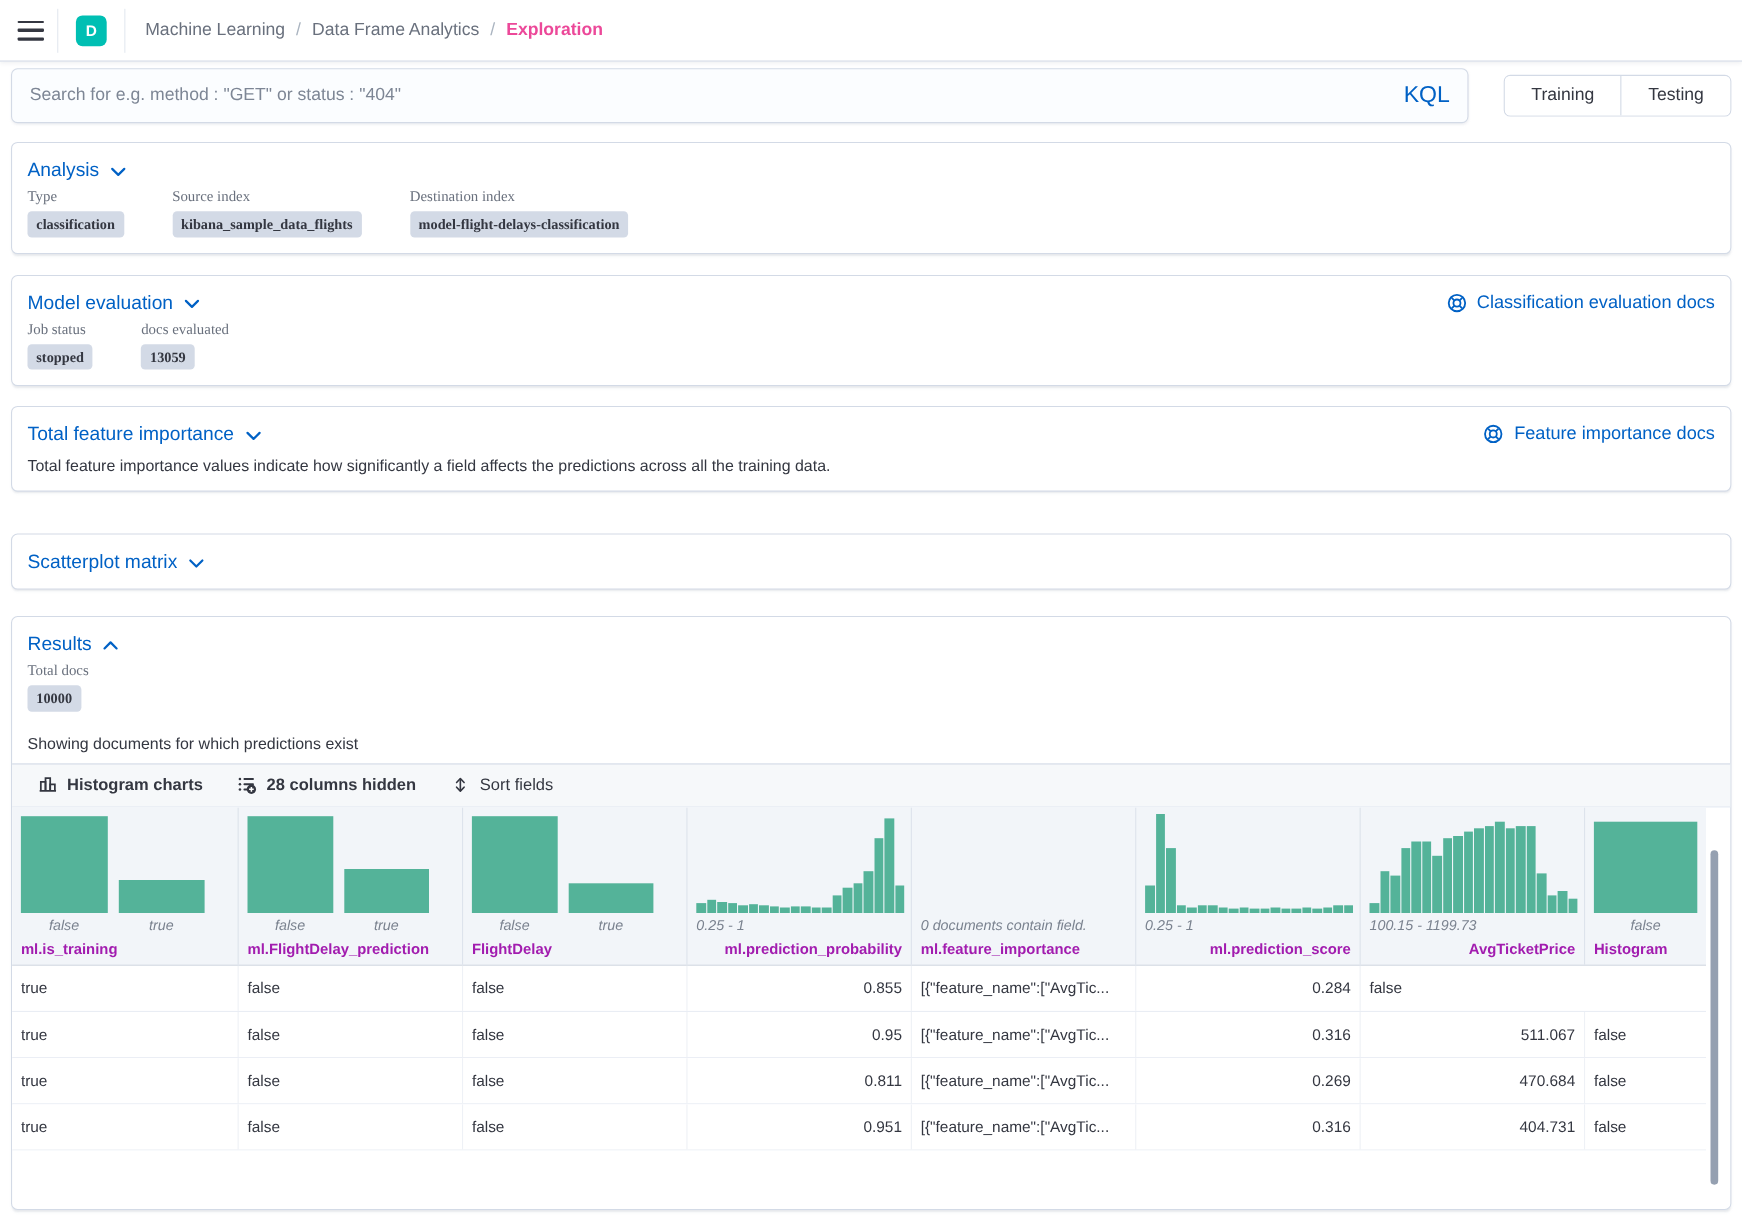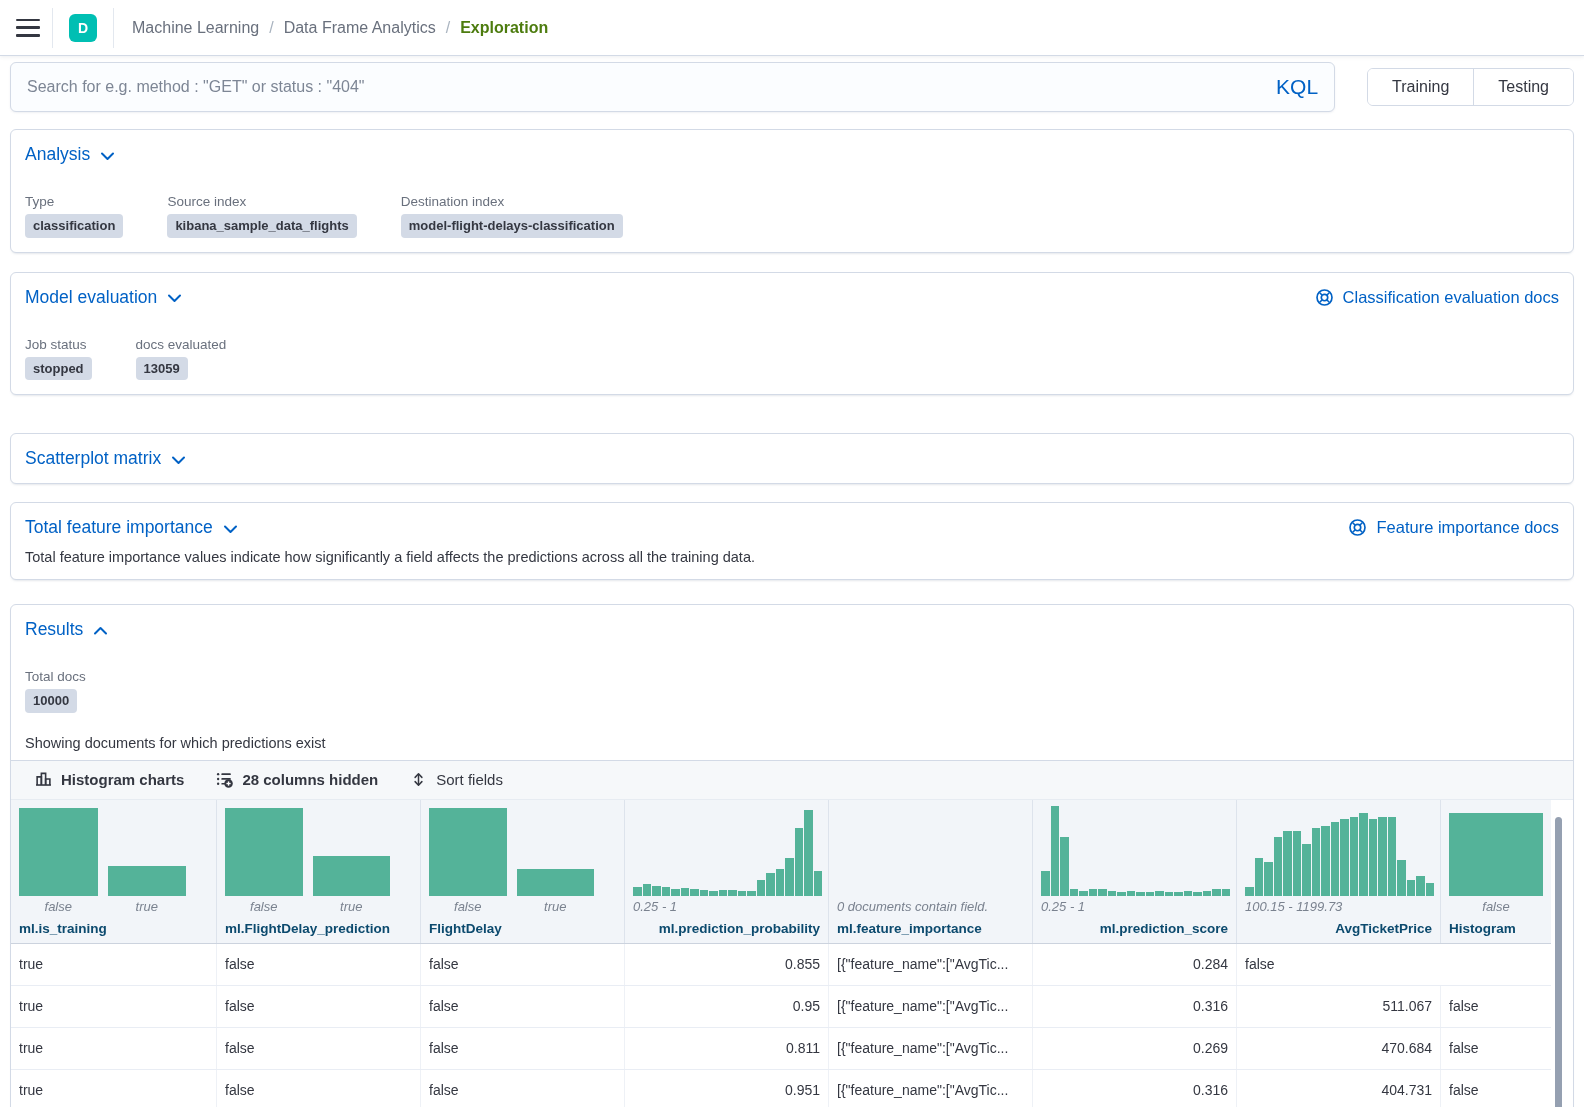--- a/index.html
+++ b/index.html
@@ -19,21 +19,21 @@
   .topnav{height:56px;display:flex;align-items:center;padding:0 12px;border-bottom:1px solid var(--border);
     box-shadow:0 1px 4px rgba(53,66,92,.09);position:relative;background:#fff;}
   .hamburger{width:24px;height:18px;display:flex;flex-direction:column;justify-content:space-between;margin:0 12px 0 4px;}
   .hamburger span{display:block;height:2.5px;background:#343741;border-radius:1px;}
   .nav-div{width:1px;height:40px;background:#e3e8ef;}
   .space-badge{width:28px;height:28px;border-radius:6px;background:var(--teal);color:#fff;font-weight:700;
     font-size:14px;display:flex;align-items:center;justify-content:center;margin:0 16px;}
   .crumbs{display:flex;align-items:center;gap:10px;font-size:16px;margin-left:18px;}
   .crumb{color:var(--subtle);}
   .crumb-sep{color:#aab4c0;}
-  .crumb.current{color:#4d7c0f;font-weight:600;}
+  .crumb.current{color:#ec4899;font-weight:600;}
 
   
   .content{padding:6px 10px 0;}
 
   .search-row{display:flex;align-items:center;gap:32px;}
   .search-box{flex:1;height:50px;background:#fbfdff;border:1px solid var(--border);border-radius:6px;
     display:flex;align-items:center;padding:0 14px;box-shadow:0 1px 2px rgba(152,162,179,.15);}
   .search-box input{flex:1;border:none;outline:none;background:transparent;font-size:16px;color:var(--text);
     font-family:"Liberation Sans",sans-serif;}
   .search-box input::placeholder{color:#7d8695;}
@@ -49,21 +49,21 @@
   .p-model{margin-top:19px;}
   .p-tfi{margin-top:18px;}
   .p-scatter{margin-top:38px;}
   .p-results{margin-top:24px;padding:0;height:540px;position:relative;}
 
   .sec-head{display:flex;align-items:center;justify-content:space-between;}
   .sec-title{display:flex;align-items:center;gap:10px;color:var(--accent);font-size:17.5px;font-weight:500;}
   .sec-title svg{margin-top:2px;}
   .doc-link{display:flex;align-items:center;gap:9px;color:var(--accent);font-size:16.5px;text-decoration:none;cursor:pointer;}
 
-  .fields{display:flex;gap:44px;margin-top:29px;}
+  .fields{display:flex;gap:44px;margin-top:6px;font-family:Liberation Serif, serif;}
   .field .flabel{font-size:13.5px;color:var(--subtle);margin-bottom:5px;}
   .badge{display:inline-block;background:#d3dae6;color:#343741;font-size:13px;font-weight:700;
     border-radius:4px;padding:4px 8px;line-height:1.2;}
   .desc{margin-top:11px;font-size:14.5px;color:var(--text);}
 
   
   .results-head{padding:14px 14px 0;}
   .results-head .fields{gap:44px;}
   .subtitle{margin-top:22px;font-size:14.5px;color:var(--text);}
 
@@ -80,21 +80,21 @@
   .gh-chart{height:90px;display:flex;align-items:flex-end;}
   .bars{display:flex;align-items:flex-end;width:100%;height:100%;}
   .bars.bins{gap:1px;padding:0 6px 0 8px;}
   .bars.cat{gap:10px;padding:0 8px;}
   .bars.cat.two{padding-right:30px;}
   .bar{flex:1;background:var(--green);}
   .gh-lab{height:21px;line-height:21px;font-style:italic;color:#7a828f;font-size:13px;padding:0 8px;white-space:nowrap;overflow:hidden;}
   .gh-lab.cat{display:flex;gap:10px;}
   .gh-lab.cat.two{padding-right:30px;}
   .gh-lab.cat span{flex:1;text-align:center;}
-  .gh-name{height:26px;line-height:24px;font-weight:700;font-size:13.5px;color:#0c4a6e;padding:0 8px;white-space:nowrap;overflow:hidden;}
+  .gh-name{height:26px;line-height:24px;font-weight:700;font-size:13.5px;color:#a21caf;padding:0 8px;white-space:nowrap;overflow:hidden;}
 
   .g-row{display:flex;border-bottom:1px solid #e9edf4;background:#fff;}
   .g-cell{flex:0 0 auto;height:41px;line-height:41px;font-size:14px;color:#343741;padding:0 8px;
     border-right:1px solid #eef1f6;white-space:nowrap;overflow:hidden;}
   .g-cell:last-child{border-right:none;}
 
   .vscroll{position:absolute;right:11px;top:212px;width:7px;height:304px;border-radius:4px;background:#95a0b1;}
 </style>
 </head>
 <body>
@@ -182,31 +182,20 @@
         <div class="flabel">Job status</div>
         <span class="badge">stopped</span>
       </div>
       <div class="field">
         <div class="flabel">docs evaluated</div>
         <span class="badge">13059</span>
       </div>
     </div>
   </div>
 
-  <div class="panel p-scatter">
-    <div class="sec-head">
-      <button class="sec-title">
-        <span>Scatterplot matrix</span>
-        <svg width="15" height="10" viewBox="0 0 15 10">
-            <polyline points="2,2.5 7.5,8 13,2.5" fill="none" stroke="#0061c5" stroke-width="2" stroke-linecap="round" stroke-linejoin="round"></polyline>
-          </svg>
-      </button>
-    </div>
-  </div>
-
   <div class="panel p-tfi">
     <div class="sec-head">
       <button class="sec-title">
         <span>Total feature importance</span>
         <svg width="15" height="10" viewBox="0 0 15 10">
             <polyline points="2,2.5 7.5,8 13,2.5" fill="none" stroke="#0061c5" stroke-width="2" stroke-linecap="round" stroke-linejoin="round"></polyline>
           </svg>
       </button>
       <a class="doc-link">
         <svg width="19" height="19" viewBox="0 0 16 16">
@@ -216,20 +205,31 @@
             <line x1="4.0" y1="4.0" x2="6.1" y2="6.1"></line>
               <line x1="12.0" y1="4.0" x2="9.9" y2="6.1"></line>
             <line x1="4.0" y1="12.0" x2="6.1" y2="9.9"></line>
               <line x1="12.0" y1="12.0" x2="9.9" y2="9.9"></line>
           </g>
         </svg>
         <span>Feature importance docs</span>
       </a>
     </div>
     <div class="desc">Total feature importance values indicate how significantly a field affects the predictions across all the training data.</div>
+  </div>
+
+  <div class="panel p-scatter">
+    <div class="sec-head">
+      <button class="sec-title">
+        <span>Scatterplot matrix</span>
+        <svg width="15" height="10" viewBox="0 0 15 10">
+            <polyline points="2,2.5 7.5,8 13,2.5" fill="none" stroke="#0061c5" stroke-width="2" stroke-linecap="round" stroke-linejoin="round"></polyline>
+          </svg>
+      </button>
+    </div>
   </div>
 
   <div class="panel p-results">
     <div class="results-head">
       <div class="sec-head">
         <button class="sec-title">
           <span>Results</span>
           <svg width="15" height="10" viewBox="0 0 15 10">
               <polyline points="2,7.5 7.5,2 13,7.5" fill="none" stroke="#0061c5" stroke-width="2" stroke-linecap="round" stroke-linejoin="round"></polyline>
             </svg>

